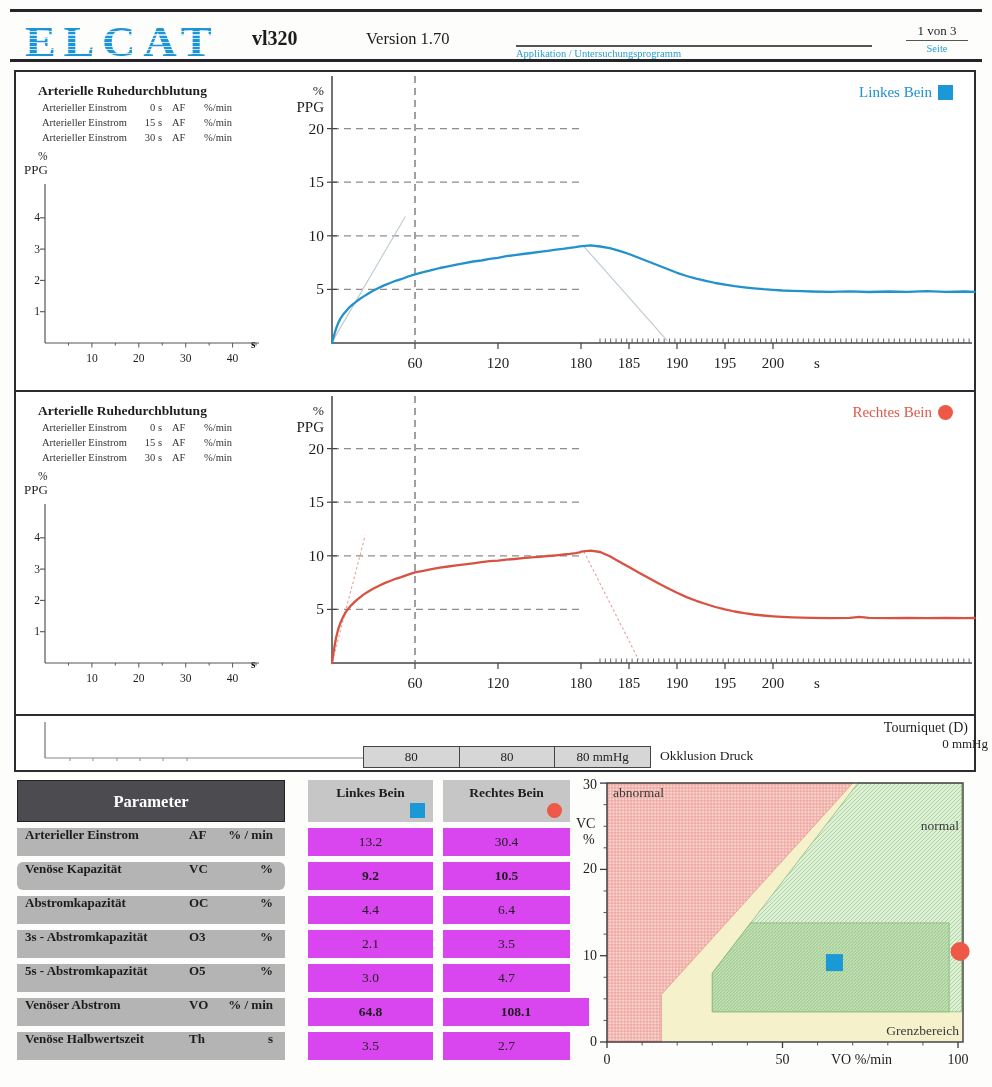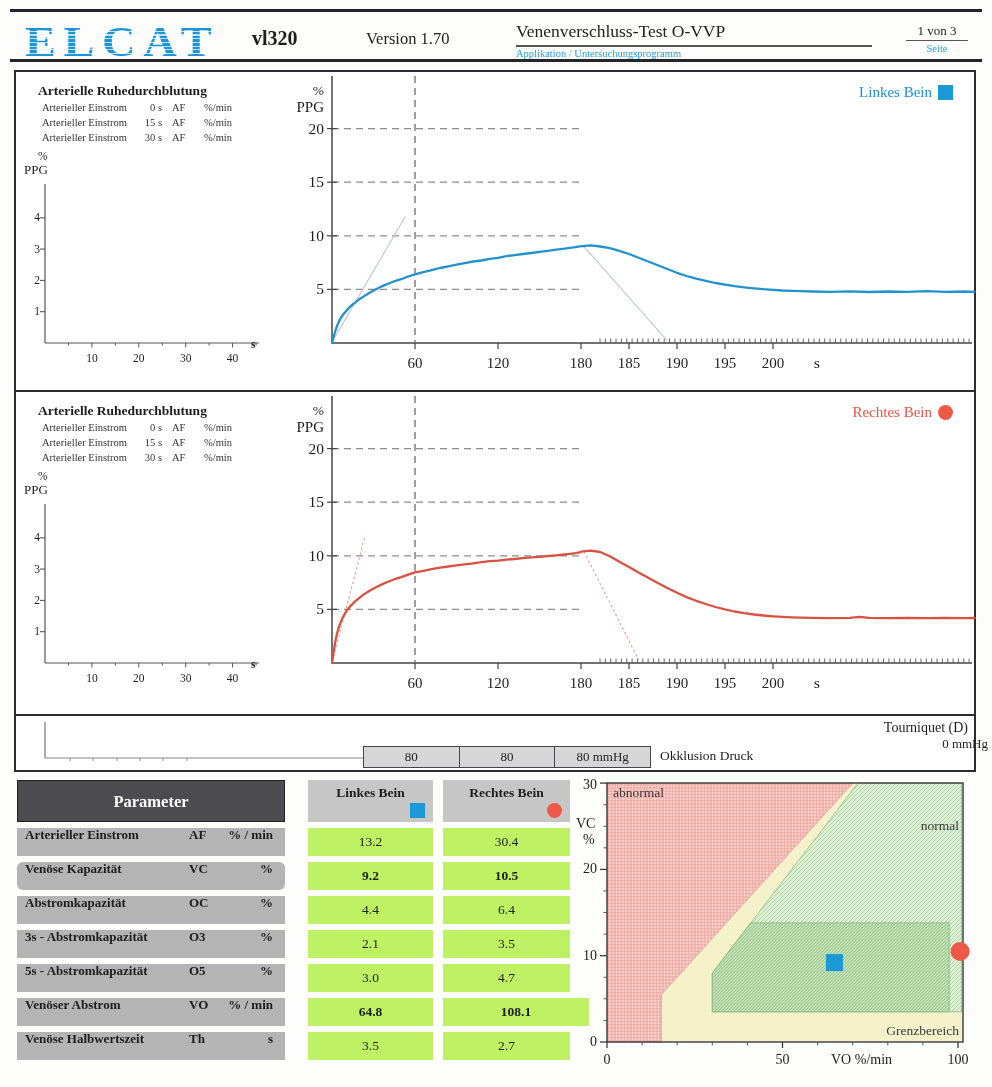--- a/index.html
+++ b/index.html
@@ -24,34 +24,33 @@
   .main-box{position:absolute;left:14px;top:70px;width:962px;height:702px;border:2px solid #2b2b30;box-sizing:border-box;background:#fff;}
   .panel{position:absolute;left:14px;width:962px;height:320px;}
   .divider{position:absolute;left:14px;width:962px;height:2px;background:#2b2b30;}
   .strip-cells{position:absolute;left:363px;top:746px;width:288px;height:22px;display:flex;border:1.4px solid #44444a;box-sizing:border-box;background:#d6d6d6;}
   .strip-cells>div{flex:1;text-align:center;font-size:13px;line-height:19px;border-left:1.4px solid #44444a;}
   .strip-cells>div:first-child{border-left:none;}
   .pt-header{position:absolute;left:0;top:0;width:268px;height:42px;background:#4c4c50;color:#fff;
              font-size:16.5px;font-weight:bold;text-align:center;line-height:42px;border:1px solid #222;box-sizing:border-box;}
   .pt-colcell{position:absolute;top:0;height:42px;background:#c6c6c6;text-align:center;font-size:13.5px;font-weight:bold;}
   .pt-label{position:absolute;background:#b4b4b4;height:28px;font-size:13px;font-weight:bold;line-height:28px;}
-  .pt-val{position:absolute;background:#bef264;height:28px;font-size:13.5px;line-height:28px;text-align:center;}
+  .pt-val{position:absolute;background:#d946ef;height:28px;font-size:13.5px;line-height:28px;text-align:center;}
   .marker-sq{position:absolute;background:#1a99d6;}
   .marker-ci{position:absolute;background:#ee5846;border-radius:50%;}
   svg{position:absolute;overflow:visible;}
 </style>
 </head>
 <body>
 
 <div class="sheet">
   <div class="rule" style="left:10px;top:9px;width:972px;height:2.5px;"></div>
   <div class="logo">ELCAT</div>
   <div class="model">vl320</div>
   <div class="version">Version 1.70</div>
-  <div class="title">Venenverschluss-Test O-VVP</div>
   <div class="title-line"></div>
   <div class="subtitle">Applikation / Untersuchungsprogramm</div>
   <div class="pageno">1 von 3</div>
   <div class="page-line"></div>
   <div class="page-lbl">Seite</div>
   <div class="rule" style="left:10px;top:59px;width:972px;height:2.5px;"></div>
 
   <div class="main-box"></div>
   <div id="panel0" class="panel" style="top:72px;">
       <div></div>

